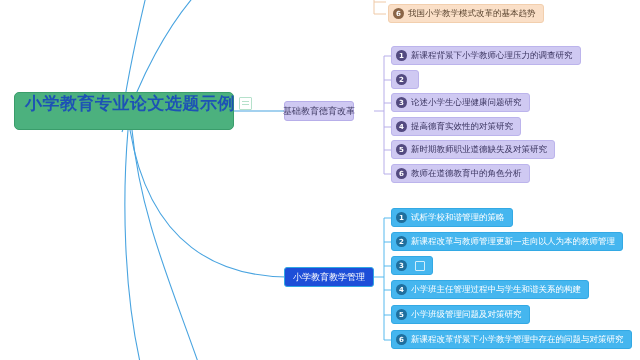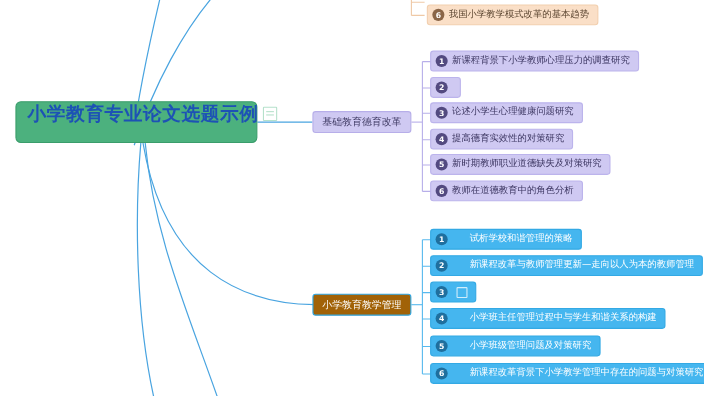--- a/index.html
+++ b/index.html
@@ -80,21 +80,21 @@
     box-sizing: border-box;
     font-size: 9px;
     white-space: nowrap;
   }
   .branch-purple {
     background: #cfc9f2;
     border: 1px solid #b7aee9;
     color: #3f3a63;
   }
   .branch-blue {
-    background: #a16207;
+    background: #1d4ed8;
     border: 1px solid #31a7e3;
     color: #ffffff;
   }
 
   
   .leaf {
     position: absolute;
     height: 19px;
     border-radius: 3px;
     display: flex;
@@ -125,21 +125,21 @@
     background: #cfc9f2;
     border: 1px solid #bcb4ec;
   }
   .leaf-purple .leaf-text { color: #3b3560; }
   .leaf-purple .badge { background: #534a80; }
 
   .leaf-blue {
     background: #45b6ef;
     border: 1px solid #33a9e4;
   }
-  .leaf-blue .leaf-text { color: #ffffff; margin-left: 16px; }
+  .leaf-blue .leaf-text { color: #ffffff; }
   .leaf-blue .badge { background: #1f6f9e; }
 
   .leaf-peach {
     background: #fadfc7;
     border: 1px solid #f2cfae;
   }
   .leaf-peach .leaf-text { color: #5b4530; }
   .leaf-peach .badge { background: #8a6547; }
 
   .leaf-icon {
@@ -191,21 +191,21 @@
   <div class="root-node">
     <span class="root-label">小学教育专业论文选题示例</span>
     <span class="memo-icon"></span>
   </div>
 
   <div class="leaf leaf-peach" style="left:388px; top:4px;">
     <span class="badge">6</span>
     <span class="leaf-text">我国小学教学模式改革的基本趋势</span>
   </div>
 
-  <div class="branch-node branch-purple" style="left:284px; top:101px; width:90px;">
+  <div class="branch-node branch-purple" style="left:284px; top:101px; width:70px;">
     <span>基础教育德育改革</span>
   </div>
 
   <div class="leaf leaf-purple" style="left:391px; top:46px;">
     <span class="badge">1</span>
     <span class="leaf-text">新课程背景下小学教师心理压力的调查研究</span>
   </div>
   <div class="leaf leaf-purple" style="left:391px; top:70px;">
     <span class="badge">2</span>
   </div>

